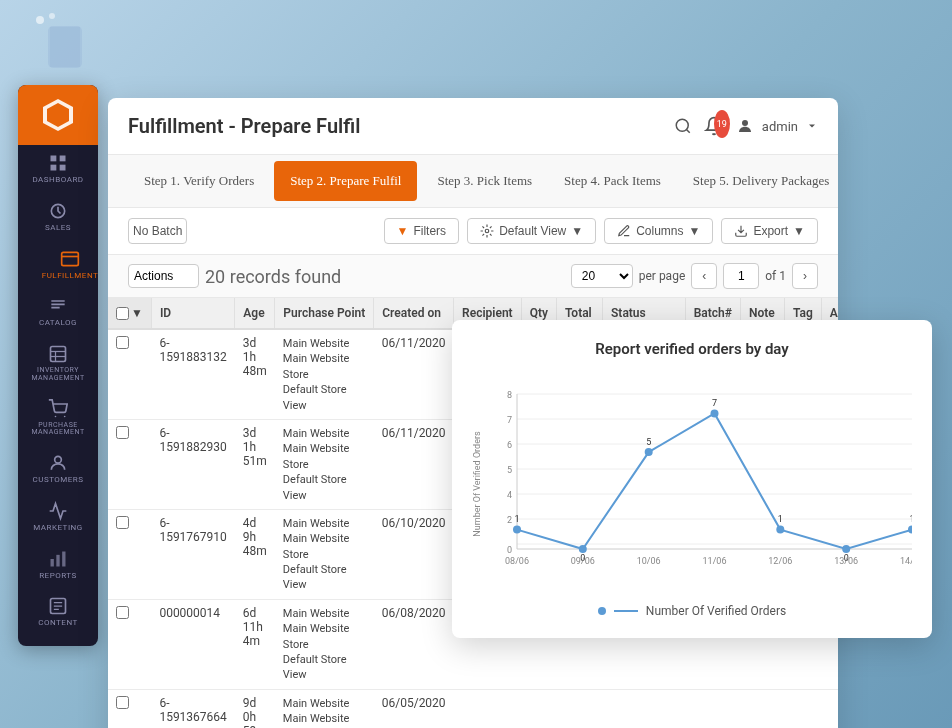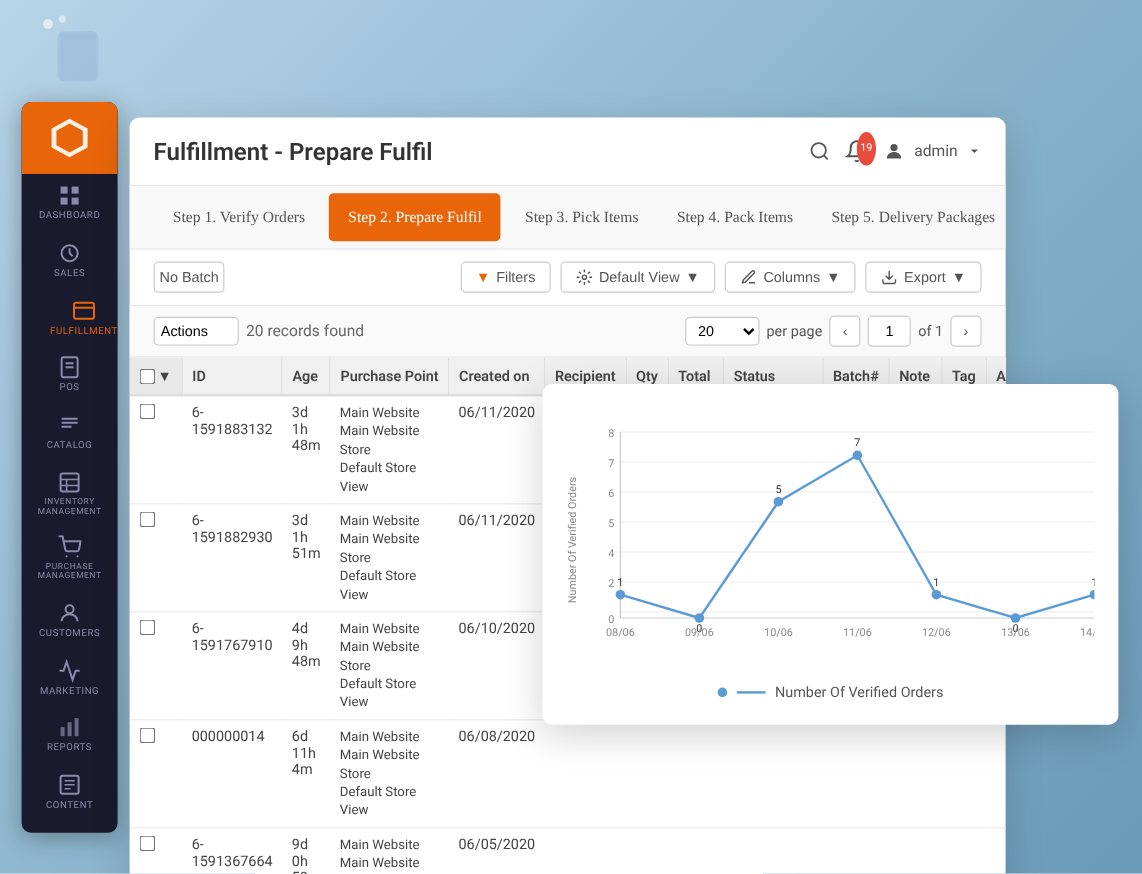--- a/index.html
+++ b/index.html
@@ -204,21 +204,21 @@
     .select-actions {
       border: 1px solid #ccc;
       border-radius: 4px;
       padding: 4px 24px 4px 5px;
       font-size: 12px;
       background: #fff;
       cursor: pointer;
       appearance: none;
       position: relative;
     }
-    .records-found { font-size: 13px; color: #666; }
+    .records-found { font-size: 18px; color: #666; }
     .pagination {
       display: flex;
       align-items: center;
       gap: 6px;
       font-size: 12px;
       color: #555;
     }
     .per-page-select {
       border: 1px solid #ccc;
       border-radius: 4px;
@@ -399,28 +399,20 @@
   </div>
 
   <div class="sidebar-item active">
     <svg viewBox="0 0 24 24">
         <rect x="2" y="4" width="20" height="16" rx="2" fill="none" stroke="currentColor" stroke-width="2"></rect>
         <path d="M2 9h20" stroke="currentColor" stroke-width="2"></path>
       </svg>
     <span style="font-size:8px;text-transform:uppercase;color:#e8650a;text-align:center;line-height:1.1">Fulfillment</span>
   </div>
 
-  <div class="sidebar-item">
-    <svg viewBox="0 0 24 24">
-        <rect x="4" y="2" width="16" height="20" rx="2" fill="none" stroke="currentColor" stroke-width="2"></rect>
-        <line x1="8" y1="8" x2="16" y2="8" stroke="currentColor" stroke-width="2"></line>
-        <line x1="8" y1="12" x2="16" y2="12" stroke="currentColor" stroke-width="2"></line>
-      </svg>
-    <span style="font-size:8px;text-transform:uppercase;color:#8a8aaa;text-align:center;line-height:1.1">POS</span>
-  </div>
 
   <div class="sidebar-item">
     <svg viewBox="0 0 24 24">
         <path d="M4 6h16M4 10h16M4 14h10" stroke="currentColor" stroke-width="2" fill="none"></path>
       </svg>
     <span style="font-size:8px;text-transform:uppercase;color:#8a8aaa;text-align:center;line-height:1.1">Catalog</span>
   </div>
 
   <div class="sidebar-item">
     <svg viewBox="0 0 24 24">
@@ -682,20 +674,21 @@
           <td></td>
 
         </tr>
 
       </tbody>
     </table>
   </div>
 </div>
 
 <div class="chart-panel">
+  <div class="chart-title">Report verified orders by day</div>
   <div class="chart-area">
     <svg width="100%" height="100%" viewBox="0 0 440 200" xmlns="http://www.w3.org/2000/svg">
 
       <text x="8" y="100" font-size="9" fill="#888" text-anchor="middle" transform="rotate(-90, 8, 100)">Number Of Verified Orders</text>
 
       <line x1="45" y1="10" x2="440" y2="10" stroke="#eee" stroke-width="1"></line>
       <line x1="45" y1="35" x2="440" y2="35" stroke="#eee" stroke-width="1"></line>
       <line x1="45" y1="60" x2="440" y2="60" stroke="#eee" stroke-width="1"></line>
       <line x1="45" y1="85" x2="440" y2="85" stroke="#eee" stroke-width="1"></line>
       <line x1="45" y1="110" x2="440" y2="110" stroke="#eee" stroke-width="1"></line>

